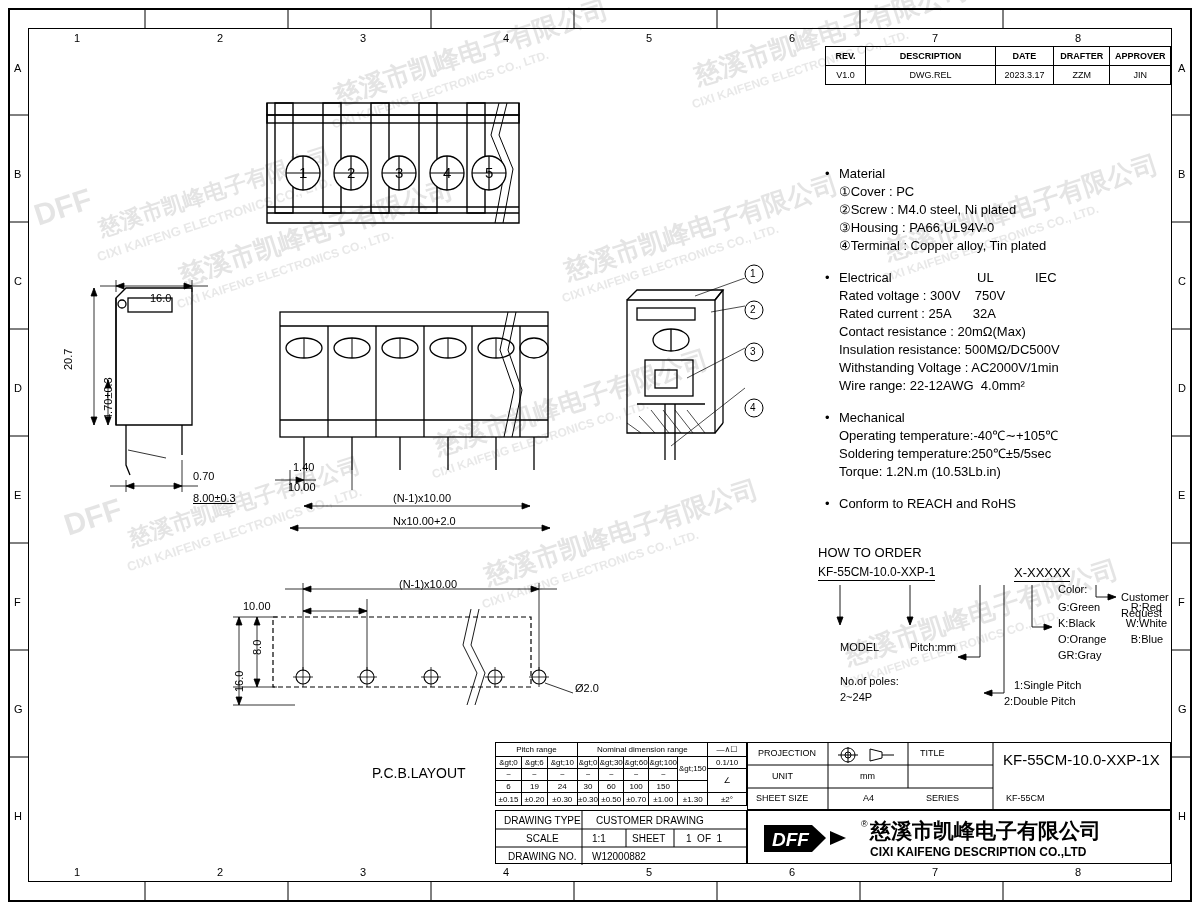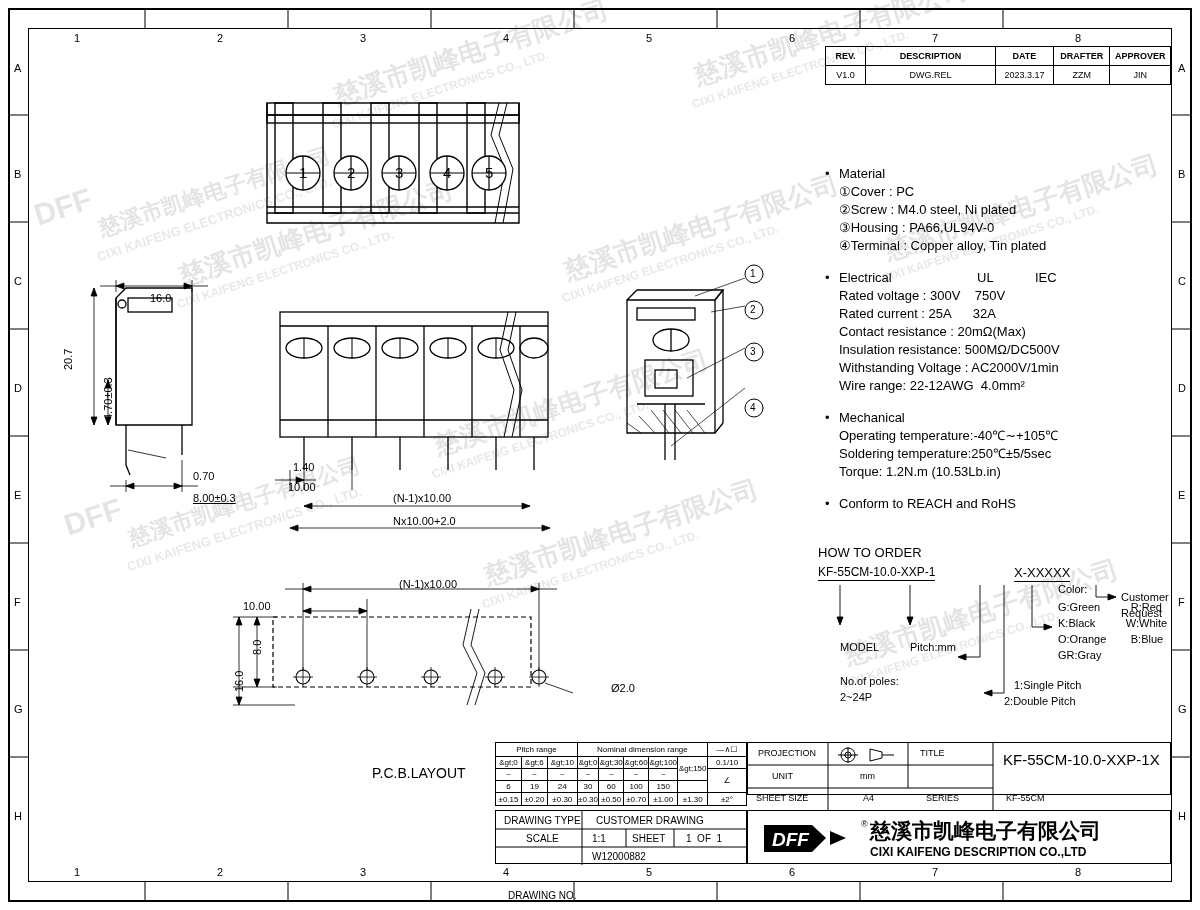--- a/index.html
+++ b/index.html
@@ -456,21 +456,21 @@
       <line x1="18" y1="112" x2="62" y2="112"></line>
       <line x1="18" y1="130" x2="80" y2="130"></line>
 
       <line x1="330" y1="108" x2="358" y2="118"></line>
     </g>
   </svg>
   <div class="dimtxt" style="left:399px;top:578px;">(N-1)x10.00</div>
   <div class="dimtxt" style="left:243px;top:600px;">10.00</div>
   <div class="dimtxt" style="left:251px;top:655px;transform:rotate(-90deg);transform-origin:left top;">8.0</div>
   <div class="dimtxt" style="left:233px;top:692px;transform:rotate(-90deg);transform-origin:left top;">16.0</div>
-  <div class="dimtxt" style="left:575px;top:682px;margin-left:36px;">Ø2.0</div>
+  <div class="dimtxt" style="left:575px;top:682px;">Ø2.0</div>
   <div class="dimtxt" style="left:372px;top:765px;font-size:14px;">P.C.B.LAYOUT</div>
 
   <table class="tbl" style="left:495px;top:742px;width:252px;">
     <tbody>
         <tr>
       <td colspan="3" style="height:13px;width:84px;">Pitch range</td>
       <td colspan="5" style="width:130px;">Nominal dimension range</td>
       <td style="width:38px;">—∧☐</td>
     </tr>
     <tr>
@@ -511,21 +511,21 @@
       <td>±0.30</td>
       <td>±0.50</td>
       <td>±0.70</td>
       <td>±1.00</td>
       <td>±1.30</td>
       <td>±2°</td>
     </tr>
   </tbody>
     </table>
 
-  <div class="abs" style="left:747px;top:742px;width:424px;height:53px;border:1px solid #000;box-sizing:border-box;padding-left:37px;">
+  <div class="abs" style="left:747px;top:742px;width:424px;height:68px;border:1px solid #000;box-sizing:border-box;padding-left:37px;">
     <svg class="abs" style="left:0;top:0;" width="424" height="68">
       <g stroke="#000" stroke-width="1">
         <line x1="0" y1="22" x2="245" y2="22"></line>
         <line x1="0" y1="45" x2="245" y2="45"></line>
         <line x1="80" y1="0" x2="80" y2="68"></line>
         <line x1="160" y1="0" x2="160" y2="45"></line>
         <line x1="245" y1="0" x2="245" y2="68"></line>
       </g>
     </svg>
     <div class="dimtxt" style="left:10px;top:5px;font-size:9px;">PROJECTION</div>
@@ -558,21 +558,21 @@
         <line x1="130" y1="18" x2="130" y2="36"></line>
         <line x1="178" y1="18" x2="178" y2="36"></line>
       </g>
     </svg>
     <div class="dimtxt" style="left:8px;top:4px;font-size:10px;">DRAWING TYPE</div>
     <div class="dimtxt" style="left:100px;top:4px;font-size:10px;">CUSTOMER DRAWING</div>
     <div class="dimtxt" style="left:30px;top:22px;font-size:10px;">SCALE</div>
     <div class="dimtxt" style="left:96px;top:22px;font-size:10px;">1:1</div>
     <div class="dimtxt" style="left:136px;top:22px;font-size:10px;">SHEET</div>
     <div class="dimtxt" style="left:190px;top:22px;font-size:10px;">1  OF  1</div>
-    <div class="dimtxt" style="left:12px;top:40px;font-size:10px;margin-top:39px;">DRAWING NO.</div>
+    <div class="dimtxt" style="left:12px;top:40px;font-size:10px;">DRAWING NO.</div>
     <div class="dimtxt" style="left:96px;top:40px;font-size:10px;">W12000882</div>
   </div>
 
   <div class="abs" style="left:747px;top:810px;width:424px;height:54px;border:1px solid #000;box-sizing:border-box;">
     <svg class="abs" style="left:12px;top:8px;" width="100" height="38">
       <g>
         <path d="M4 6 L52 6 L66 19 L52 33 L4 33 Z" fill="#000"></path>
         <text x="12" y="27" fill="#fff" font-size="19" font-family="Liberation Sans, sans-serif" font-weight="bold" font-style="italic">DFF</text>
         <path d="M70 12 L86 19 L70 26 Z" fill="#000"></path>
       </g>

